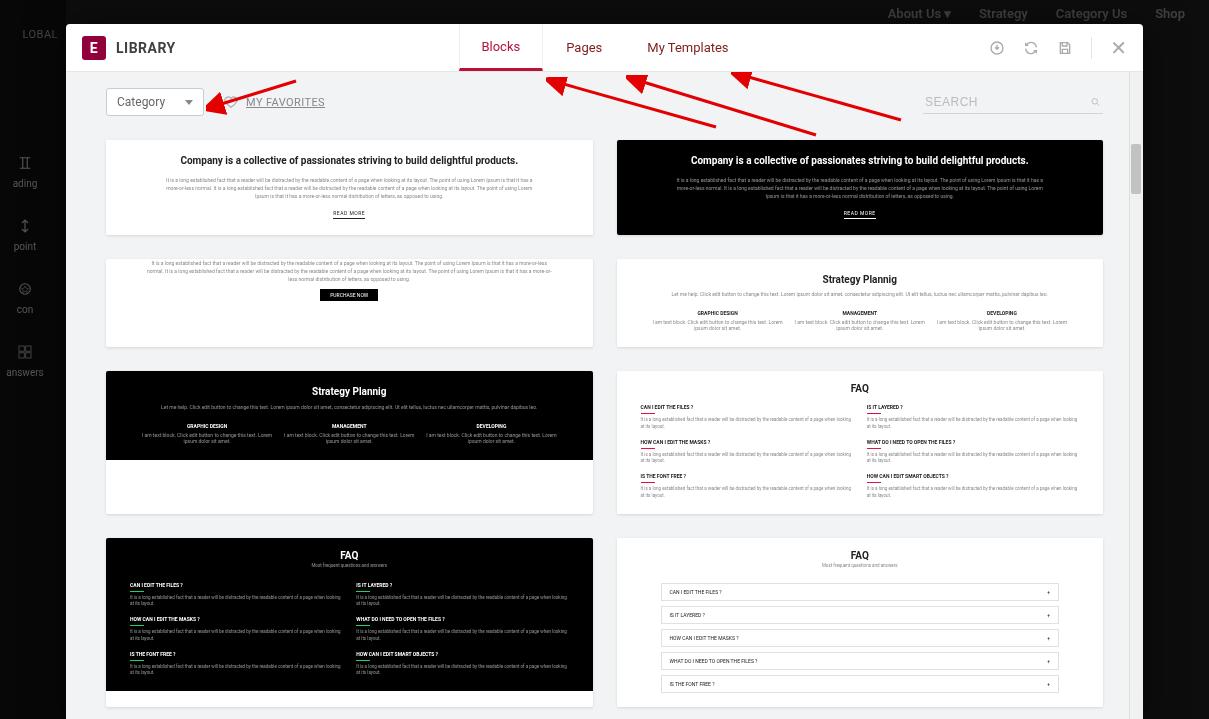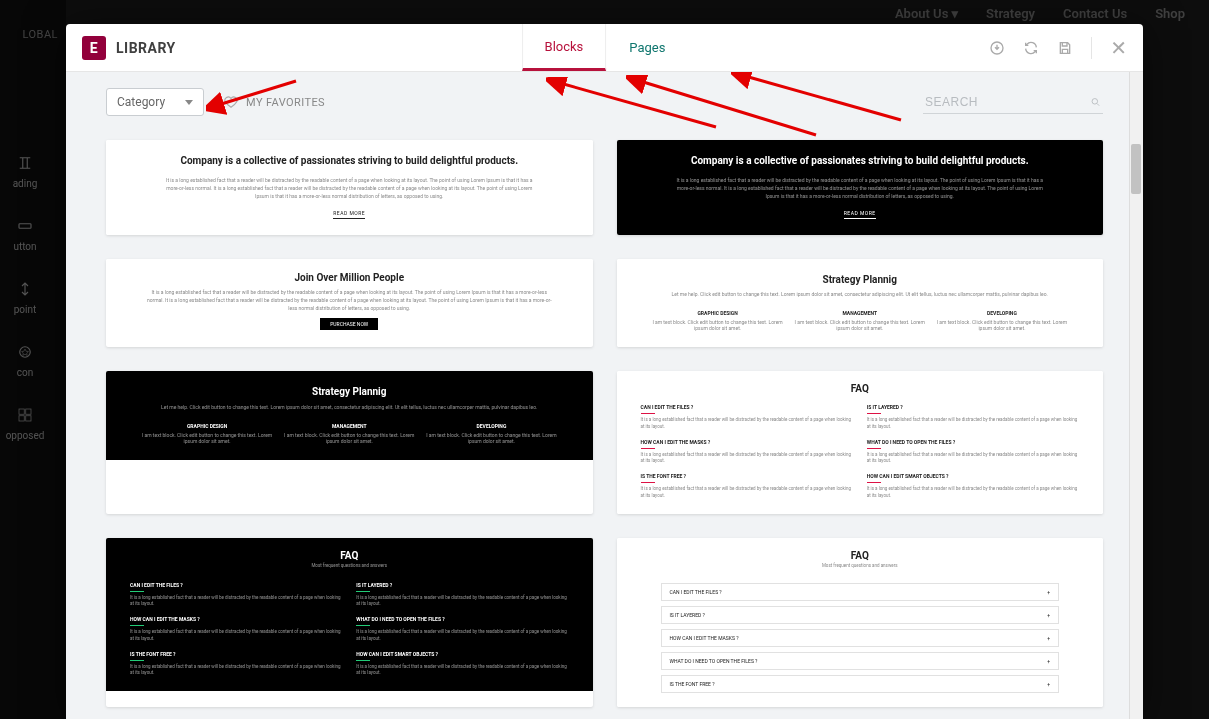--- a/index.html
+++ b/index.html
@@ -76,21 +76,21 @@
   width: 24px; height: 24px; background:#92003b; border-radius:3px;
   display:flex; align-items:center; justify-content:center;
   color:#fff; font-weight:700;
 }
 .tabs {
   position:absolute; left:50%; transform:translateX(-50%);
   display:flex; height:100%;justify-content:flex-end;
 }
 .tab {
   padding: 0 22px; display:flex; align-items:center;
-  font-size:13px; color:#0f766e; cursor:pointer;
+  font-size:13px; color:#7f1d1d; cursor:pointer;
   border-left:1px solid transparent;
 }
 .tab.active {
   color:#b7113c;
   border-bottom:3px solid #b7113c;
   background:#fff;
   border-left:1px solid #eee;
   border-right:1px solid #eee;
 }
 .header-actions {
@@ -117,21 +117,21 @@
 }
 .toolbar-left { display:flex; align-items:center; gap:20px;}
 .category-select {
   display:flex; align-items:center; gap:20px;
   border:1px solid #c9cdd1; background:#fff; border-radius:3px;
   padding:6px 10px; font-size:12px; color:#666; cursor:pointer;
 }
 .category-select .caret {
   width:0;height:0;border-left:4px solid transparent;border-right:4px solid transparent;border-top:5px solid #888;
 }
-.favorites { display:flex; align-items:center; gap:8px; color:#888; font-size:11px; letter-spacing:.4px;}
+.favorites { display:flex; align-items:center; gap:8px; color:#888; font-size:11px; letter-spacing:.4px;text-decoration:underline;}
 .favorites svg { width:14px; height:14px; stroke:#aaa; fill:none;}
 .search-wrap {
   display:flex; align-items:flex-end; gap:10px;
   border-bottom:1px solid #d0d4d7; padding:4px 2px; width:180px;
 }
 .search-wrap input {
   border:none; outline:none; background:transparent; font-size:12px; flex:1; color:#555;
 }
 .search-wrap input::placeholder { color:#b8bcc0; letter-spacing:.5px; }
 .search-wrap svg { width:14px; height:14px; stroke:#b8bcc0; fill:none; }
@@ -179,73 +179,68 @@
   position:absolute; pointer-events:none;
 }
 </style>
 </head>
 <body>
 
 <div class="bg-site">
   <div class="bg-topbar">
     <span><span>About Us</span> ▾</span>
     <span>Strategy</span>
-    <span>Contact Us</span>
+    <span>Category Us</span>
     <span>Shop</span>
   </div>
   <div class="bg-sidebar">
     <div class="bg-global">LOBAL</div>
     <div class="bg-widgets">
       <div class="bg-widget">
         <svg viewBox="0 0 24 24">
             <path d="M5 5h14M5 19h14M9 5v14M15 5v14" stroke-width="1.5"></path>
           </svg>
         <span>ading</span>
       </div>
       <div class="bg-widget">
         <svg viewBox="0 0 24 24">
-            <rect x="4" y="9" width="16" height="6" rx="1" stroke-width="1.5"></rect>
-          </svg>
-        <span>utton</span>
-      </div>
-      <div class="bg-widget">
-        <svg viewBox="0 0 24 24">
             <path d="M12 4v16M8 8l4-4 4 4M8 16l4 4 4-4" stroke-width="1.5"></path>
           </svg>
         <span>point</span>
       </div>
       <div class="bg-widget">
         <svg viewBox="0 0 24 24">
             <circle cx="12" cy="12" r="7" stroke-width="1.5"></circle>
             <path d="M12 8l1.5 3 3 .4-2.2 2 .6 3L12 15l-2.9 1.4.6-3L7.5 11.4l3-.4z" stroke-width=".8"></path>
           </svg>
         <span>con</span>
       </div>
       <div class="bg-widget">
         <svg viewBox="0 0 24 24">
             <rect x="4" y="4" width="7" height="7"></rect>
             <rect x="13" y="4" width="7" height="7"></rect>
             <rect x="4" y="13" width="7" height="7"></rect>
             <rect x="13" y="13" width="7" height="7"></rect>
           </svg>
-        <span>opposed</span>
+        <span>answers</span>
       </div>
     </div>
   </div>
 </div>
 
 <div class="modal">
   <div class="modal-header">
     <div class="brand">
       <div class="brand-badge">E</div>
       <span>LIBRARY</span>
     </div>
     <div class="tabs">
       <div class="tab active">Blocks</div>
       <div class="tab">Pages</div>
+      <div class="tab">My Templates</div>
     </div>
     <div class="header-actions">
       <span class="icon">
         <svg width="16" height="16" viewBox="0 0 24 24" fill="none" stroke="#aaa" stroke-width="2">
             <circle cx="12" cy="12" r="9"></circle>
             <path d="M12 7v7m-3-3l3 3 3-3"></path>
           </svg>
       </span>
       <span class="icon">
         <svg width="16" height="16" viewBox="0 0 24 24" fill="none" stroke="#aaa" stroke-width="2">
@@ -320,21 +315,20 @@
       </div>
       <div class="template-card">
         <div class="prev dark">
           <div class="title">Company is a collective of passionates striving to build delightful products.</div>
           <div class="para">It is a long established fact that a reader will be distracted by the readable content of a page when looking at its layout. The point of using Lorem Ipsum is that it has a more-or-less normal. It is a long established fact that a reader will be distracted by the readable content of a page when looking at its layout. The point of using Lorem Ipsum is that it has a more-or-less normal distribution of letters, as opposed to using.</div>
           <div class="btn-more">READ MORE</div>
         </div>
       </div>
       <div class="template-card">
         <div class="prev light">
-          <div class="title" style="padding:12px 60px 4px;">Join Over Million People</div>
           <div class="para" style="padding:0 40px;">It is a long established fact that a reader will be distracted by the readable content of a page when looking at its layout. The point of using Lorem Ipsum is that it has a more-or-less normal. It is a long established fact that a reader will be distracted by the readable content of a page when looking at its layout. The point of using Lorem Ipsum is that it has a more-or-less normal distribution of letters, as opposed to using.</div>
           <div class="cta-pill">PURCHASE NOW</div>
         </div>
       </div>
 
       <div class="template-card">
         <div class="prev light">
           <div class="title" style="padding:14px 60px 4px;">Strategy Plannig</div>
           <div class="para" style="padding:0 50px 6px;">Let me help. Click edit button to change this text. Lorem ipsum dolor sit amet, consectetur adipiscing elit. Ut elit tellus, luctus nec ullamcorper mattis, pulvinar dapibus leo.</div>
           <div class="cols">

